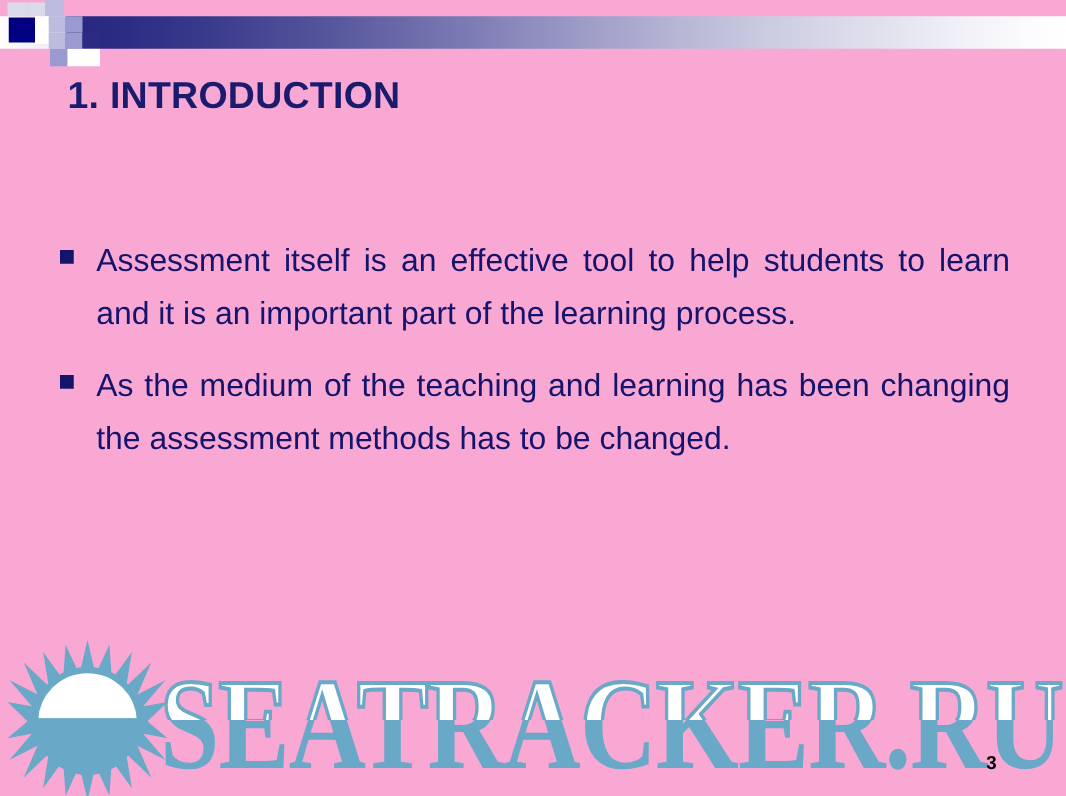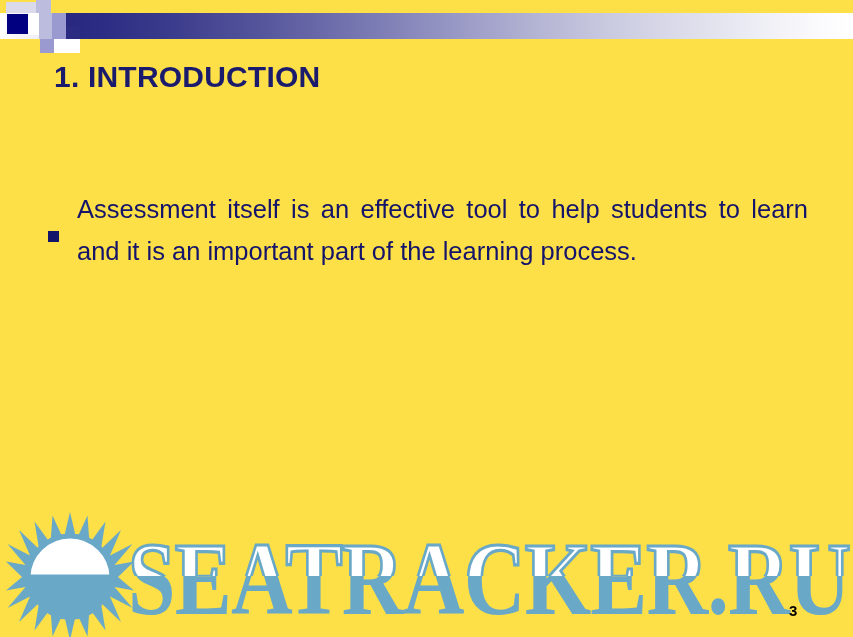--- a/index.html
+++ b/index.html
@@ -8,21 +8,21 @@
     padding: 0;
     background: #ffffff;
   }
   body {
     font-family: "Liberation Sans", sans-serif;
   }
   .slide {
     position: relative;
     width: 853px;
     height: 637px;
-    background: #fde047;
+    background: #f9a8d4;
     overflow: hidden;
   }
 
   
   .header-band {
     position: absolute;
     left: 53px;
     top: 13px;
     width: 800px;
     height: 26px;
@@ -72,21 +72,21 @@
 
   
   .body {
     position: absolute;
     left: 48px;
     top: 188px;
     width: 760px;
   }
   .bullet-row {
     display: flex;
-    align-items: center;
+    align-items: flex-start;
     margin-bottom: 16px;
   }
   .bullet-marker {
     flex: 0 0 auto;
     width: 11px;
     height: 11px;
     background: #14146b;
     margin-top: 12px;
     margin-right: 18px;
   }
@@ -156,20 +156,24 @@
 
   <div class="title">1. INTRODUCTION</div>
 
   <div class="body">
 
     <div class="bullet-row">
       <span class="bullet-marker"></span>
       <span class="bullet-text">Assessment itself is an effective tool to help students to learn and it is an important part of the learning process.</span>
     </div>
 
+    <div class="bullet-row">
+      <span class="bullet-marker"></span>
+      <span class="bullet-text">As the medium of the teaching and learning has been changing the assessment methods has to be changed.</span>
+    </div>
 
 
   </div>
 
   <div class="watermark">
 
     <svg class="wm-logo" viewBox="0 0 128 128">
       <defs>
         <clipPath id="lowerHalf">
           <rect x="0" y="64" width="128" height="64"></rect>

